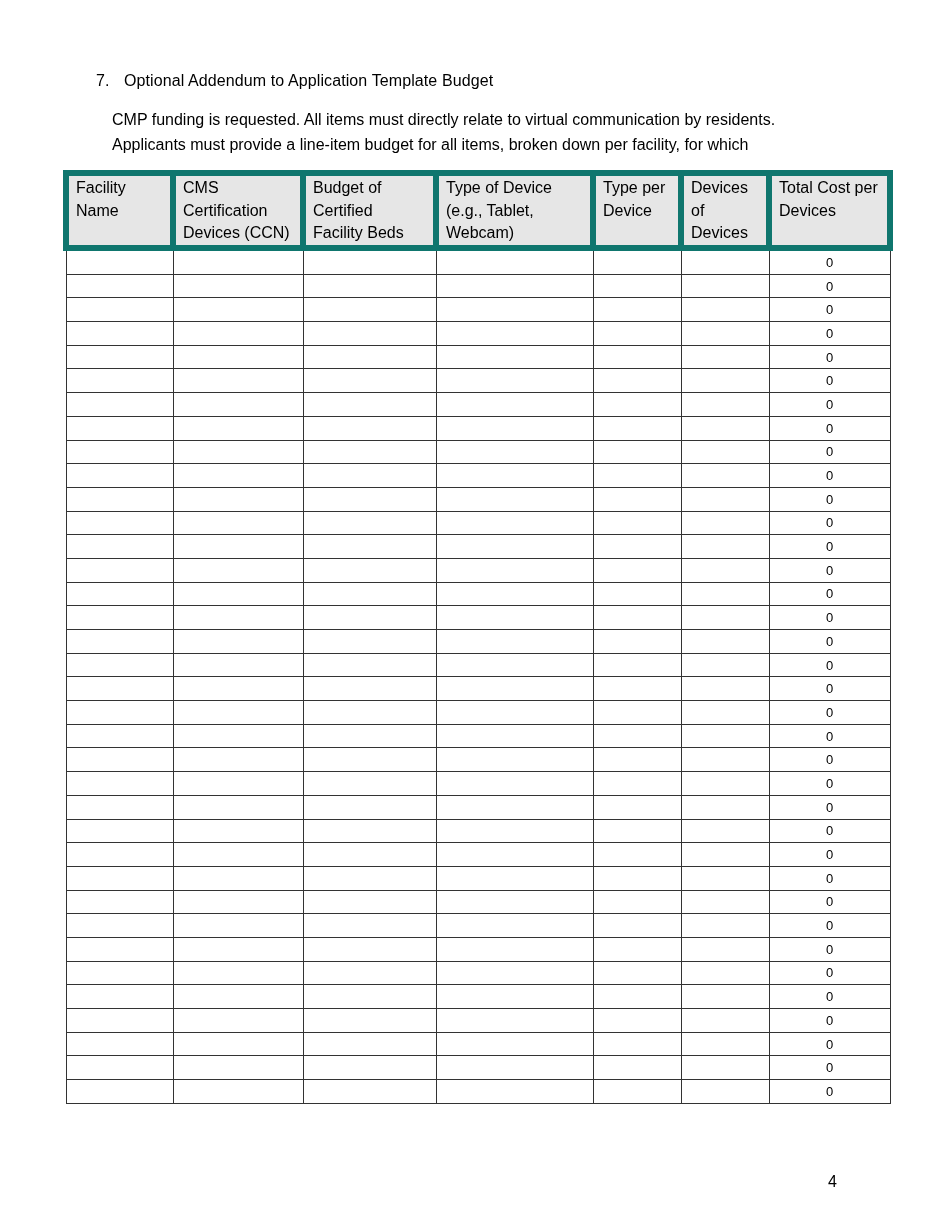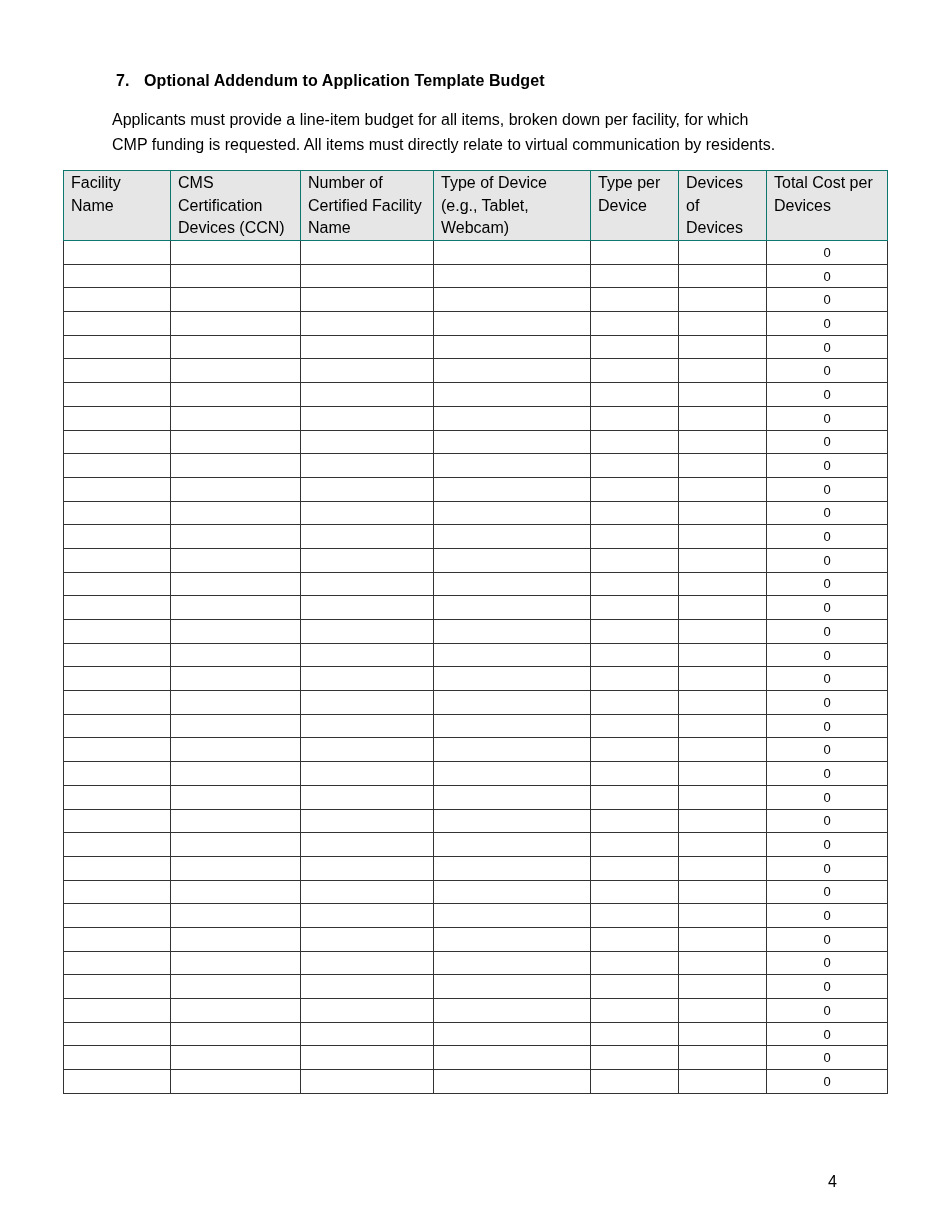--- a/index.html
+++ b/index.html
@@ -1,73 +1,73 @@
 <!DOCTYPE html>
 <html><head>
   <meta charset="utf-8">
   <style>
     html, body { margin: 0; padding: 0; background: #ffffff; }
     body {
       width: 950px; height: 1230px; position: relative; overflow: hidden;
       font-family: "Liberation Sans", sans-serif; color: #000;
     }
     .heading {
-      position: absolute; left: 116px; top: 72px;
-      font-size: 16px; font-weight: bold; letter-spacing: 0.1px;
+      position: absolute; left: 96px; top: 72px;
+      font-size: 16px; font-weight: normal; letter-spacing: 0.1px;
     }
     .heading .num { display: inline-block; width: 28px; }
     .intro {
       position: absolute; left: 112px; top: 108px; width: 740px;
       font-size: 16px; line-height: 24.5px;
     }
     table.budget {
       position: absolute; left: 63px; top: 170px;
       border-collapse: collapse; table-layout: fixed;
       width: 824px;
     }
     table.budget th {
       background: #e6e6e6; font-weight: normal; text-align: left; vertical-align: top;
       font-size: 16px; line-height: 22.5px; padding: 1px 7px 0 7px; height: 68px;
-      border: 1px solid #0f766e;
+      border: 6px solid #0f766e;
     }
     table.budget td {
       border: 1px solid #333; height: 22.7px; padding: 0; font-size: 13px;
     }
     table.budget td.total { text-align: center; }
     .page-num {
       position: absolute; left: 828px; top: 1173px; font-size: 16px;
     }
   </style>
 </head>
 <body>
 
 <div class="heading">
   <span class="num">7.</span><span>Optional Addendum to Application Template Budget</span>
 </div>
 
 <div class="intro">
+  <div>CMP funding is requested. All items must directly relate to virtual communication by residents.</div>
   <div>Applicants must provide a line-item budget for all items, broken down per facility, for which</div>
-  <div>CMP funding is requested. All items must directly relate to virtual communication by residents.</div>
 </div>
 
 <table class="budget">
   <colgroup id="cols">
       <col style="width: 107px;">
       <col style="width: 130px;">
       <col style="width: 133px;">
       <col style="width: 157px;">
       <col style="width: 88px;">
       <col style="width: 88px;">
       <col style="width: 121px;">
     </colgroup>
   <thead>
     <tr>
       <th>Facility Name</th>
       <th>CMS Certification Devices (CCN)</th>
-      <th>Number of Certified Facility Name</th>
+      <th>Budget of Certified Facility Beds</th>
       <th>Type of Device (e.g., Tablet, Webcam)</th>
       <th>Type per Device</th>
       <th>Devices of Devices</th>
       <th>Total Cost per Devices</th>
     </tr>
   </thead>
   <tbody id="tbody">
       <tr>
         <td></td>
         <td></td>

